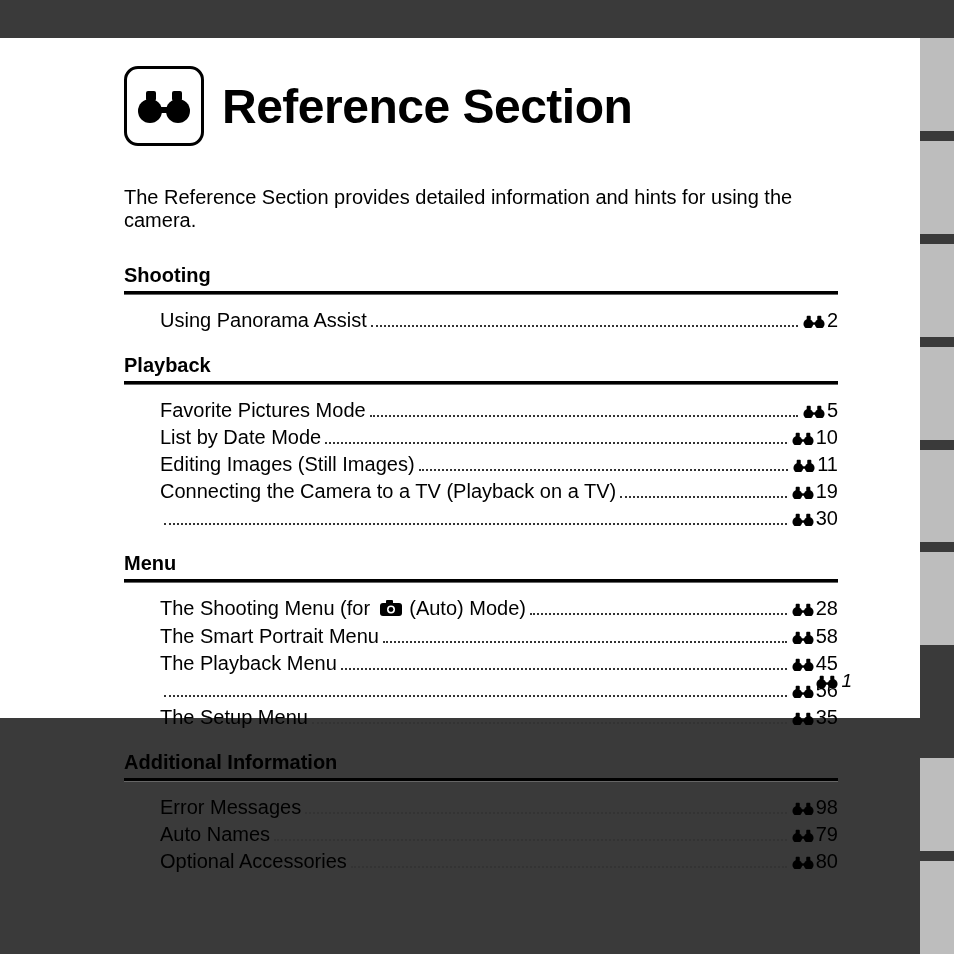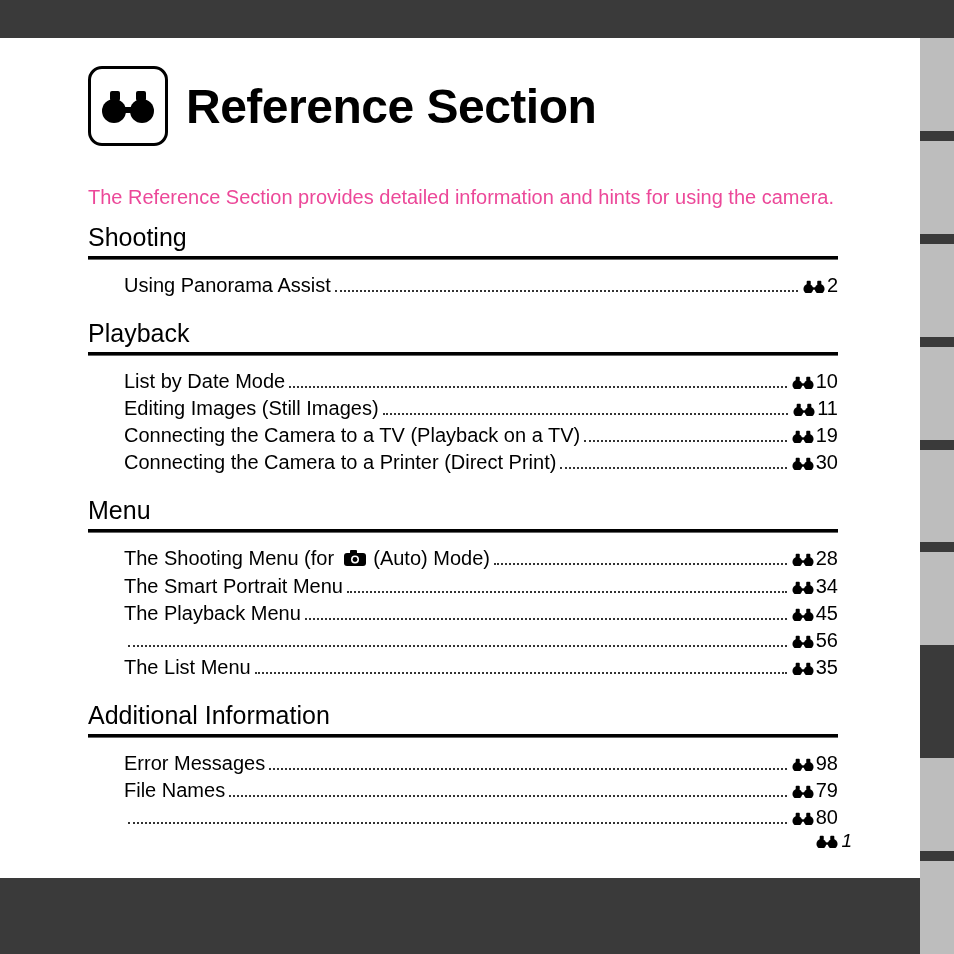--- a/index.html
+++ b/index.html
@@ -9,22 +9,23 @@
     background: #3a3a3a;
     font-family: "Segoe UI", "Helvetica Neue", Arial, sans-serif;
     overflow: hidden;
     position: relative;
   }
   .page {
     position: absolute;
     top: 38px;
     left: 0;
     width: 920px;
-    height: 840px;
+    height: 680px;
     background: #fff;
+    padding-left: 36px;
   }
   .content {
     padding: 28px 82px 0 88px;
   }
   .title-row {
     display: flex;
     align-items: center;
     gap: 18px;
     margin-bottom: 40px;
     margin-top: 0;
@@ -42,27 +43,27 @@
   .title-badge svg { display: block; }
   .page-title {
     font-size: 48px;
     font-weight: 700;
     letter-spacing: -0.5px;
     font-style: normal;
     color:#000;
   }
   .intro {
     font-size: 20px;
-    color: #ec4899;
-    margin-bottom: 14px;
+    color: #000000;
+    margin-bottom: 32px;
     font-weight: 400;
   }
   .section-heading {
-    font-size: 25px;
-    font-weight: 400;
+    font-size: 20px;
+    font-weight: 700;
     color: #000;
     margin: 6px 0 0 0;
   }
   .section-rule {
     margin: 4px 0 12px 0;
     border: none;
     border-top: 3px solid #000;
     border-bottom: 1px solid #666;
     height: 4px;
     background: transparent;
@@ -161,20 +162,34 @@
                   <rect x="18" y="1" width="5" height="5" rx="1" fill="#000"></rect>
                 </svg></span>
               <span>2</span>
             </span>
           </div>
         </div>
         <h2 class="section-heading">Playback</h2>
         <div class="section-rule"></div>
         <div class="toc-list">
           <div class="toc-item">
+            <span class="toc-label">Favorite Pictures Mode</span>
+            <span class="leader"></span>
+            <span class="toc-page">
+              <span class="toc-page-icon"><svg width="24" height="13" viewBox="0 0 28 16">
+                  <circle cx="7" cy="11" r="6" fill="#000"></circle>
+                  <circle cx="21" cy="11" r="6" fill="#000"></circle>
+                  <rect x="10" y="9" width="8" height="3" fill="#000"></rect>
+                  <rect x="5" y="1" width="5" height="5" rx="1" fill="#000"></rect>
+                  <rect x="18" y="1" width="5" height="5" rx="1" fill="#000"></rect>
+                </svg></span>
+              <span>5</span>
+            </span>
+          </div>
+          <div class="toc-item">
             <span class="toc-label">List by Date Mode</span>
             <span class="leader"></span>
             <span class="toc-page">
               <span class="toc-page-icon"><svg width="24" height="13" viewBox="0 0 28 16">
                   <circle cx="7" cy="11" r="6" fill="#000"></circle>
                   <circle cx="21" cy="11" r="6" fill="#000"></circle>
                   <rect x="10" y="9" width="8" height="3" fill="#000"></rect>
                   <rect x="5" y="1" width="5" height="5" rx="1" fill="#000"></rect>
                   <rect x="18" y="1" width="5" height="5" rx="1" fill="#000"></rect>
                 </svg></span>
@@ -203,21 +218,20 @@
                   <circle cx="7" cy="11" r="6" fill="#000"></circle>
                   <circle cx="21" cy="11" r="6" fill="#000"></circle>
                   <rect x="10" y="9" width="8" height="3" fill="#000"></rect>
                   <rect x="5" y="1" width="5" height="5" rx="1" fill="#000"></rect>
                   <rect x="18" y="1" width="5" height="5" rx="1" fill="#000"></rect>
                 </svg></span>
               <span>19</span>
             </span>
           </div>
           <div class="toc-item">
-            <span class="toc-label">Connecting the Camera to a Printer (Direct Print)</span>
             <span class="leader"></span>
             <span class="toc-page">
               <span class="toc-page-icon"><svg width="24" height="13" viewBox="0 0 28 16">
                   <circle cx="7" cy="11" r="6" fill="#000"></circle>
                   <circle cx="21" cy="11" r="6" fill="#000"></circle>
                   <rect x="10" y="9" width="8" height="3" fill="#000"></rect>
                   <rect x="5" y="1" width="5" height="5" rx="1" fill="#000"></rect>
                   <rect x="18" y="1" width="5" height="5" rx="1" fill="#000"></rect>
                 </svg></span>
               <span>30</span>
@@ -250,21 +264,21 @@
             <span class="toc-label">The Smart Portrait Menu</span>
             <span class="leader"></span>
             <span class="toc-page">
               <span class="toc-page-icon"><svg width="24" height="13" viewBox="0 0 28 16">
                   <circle cx="7" cy="11" r="6" fill="#000"></circle>
                   <circle cx="21" cy="11" r="6" fill="#000"></circle>
                   <rect x="10" y="9" width="8" height="3" fill="#000"></rect>
                   <rect x="5" y="1" width="5" height="5" rx="1" fill="#000"></rect>
                   <rect x="18" y="1" width="5" height="5" rx="1" fill="#000"></rect>
                 </svg></span>
-              <span>34</span>
+              <span>58</span>
             </span>
           </div>
           <div class="toc-item">
             <span class="toc-label">The Playback Menu</span>
             <span class="leader"></span>
             <span class="toc-page">
               <span class="toc-page-icon"><svg width="24" height="13" viewBox="0 0 28 16">
                   <circle cx="7" cy="11" r="6" fill="#000"></circle>
                   <circle cx="21" cy="11" r="6" fill="#000"></circle>
                   <rect x="10" y="9" width="8" height="3" fill="#000"></rect>
@@ -281,21 +295,21 @@
                   <circle cx="7" cy="11" r="6" fill="#000"></circle>
                   <circle cx="21" cy="11" r="6" fill="#000"></circle>
                   <rect x="10" y="9" width="8" height="3" fill="#000"></rect>
                   <rect x="5" y="1" width="5" height="5" rx="1" fill="#000"></rect>
                   <rect x="18" y="1" width="5" height="5" rx="1" fill="#000"></rect>
                 </svg></span>
               <span>56</span>
             </span>
           </div>
           <div class="toc-item">
-            <span class="toc-label">The List Menu</span>
+            <span class="toc-label">The Setup Menu</span>
             <span class="leader"></span>
             <span class="toc-page">
               <span class="toc-page-icon"><svg width="24" height="13" viewBox="0 0 28 16">
                   <circle cx="7" cy="11" r="6" fill="#000"></circle>
                   <circle cx="21" cy="11" r="6" fill="#000"></circle>
                   <rect x="10" y="9" width="8" height="3" fill="#000"></rect>
                   <rect x="5" y="1" width="5" height="5" rx="1" fill="#000"></rect>
                   <rect x="18" y="1" width="5" height="5" rx="1" fill="#000"></rect>
                 </svg></span>
               <span>35</span>
@@ -313,34 +327,35 @@
                   <circle cx="7" cy="11" r="6" fill="#000"></circle>
                   <circle cx="21" cy="11" r="6" fill="#000"></circle>
                   <rect x="10" y="9" width="8" height="3" fill="#000"></rect>
                   <rect x="5" y="1" width="5" height="5" rx="1" fill="#000"></rect>
                   <rect x="18" y="1" width="5" height="5" rx="1" fill="#000"></rect>
                 </svg></span>
               <span>98</span>
             </span>
           </div>
           <div class="toc-item">
-            <span class="toc-label">File Names</span>
+            <span class="toc-label">Auto Names</span>
             <span class="leader"></span>
             <span class="toc-page">
               <span class="toc-page-icon"><svg width="24" height="13" viewBox="0 0 28 16">
                   <circle cx="7" cy="11" r="6" fill="#000"></circle>
                   <circle cx="21" cy="11" r="6" fill="#000"></circle>
                   <rect x="10" y="9" width="8" height="3" fill="#000"></rect>
                   <rect x="5" y="1" width="5" height="5" rx="1" fill="#000"></rect>
                   <rect x="18" y="1" width="5" height="5" rx="1" fill="#000"></rect>
                 </svg></span>
               <span>79</span>
             </span>
           </div>
           <div class="toc-item">
+            <span class="toc-label">Optional Accessories</span>
             <span class="leader"></span>
             <span class="toc-page">
               <span class="toc-page-icon"><svg width="24" height="13" viewBox="0 0 28 16">
                   <circle cx="7" cy="11" r="6" fill="#000"></circle>
                   <circle cx="21" cy="11" r="6" fill="#000"></circle>
                   <rect x="10" y="9" width="8" height="3" fill="#000"></rect>
                   <rect x="5" y="1" width="5" height="5" rx="1" fill="#000"></rect>
                   <rect x="18" y="1" width="5" height="5" rx="1" fill="#000"></rect>
                 </svg></span>
               <span>80</span>

